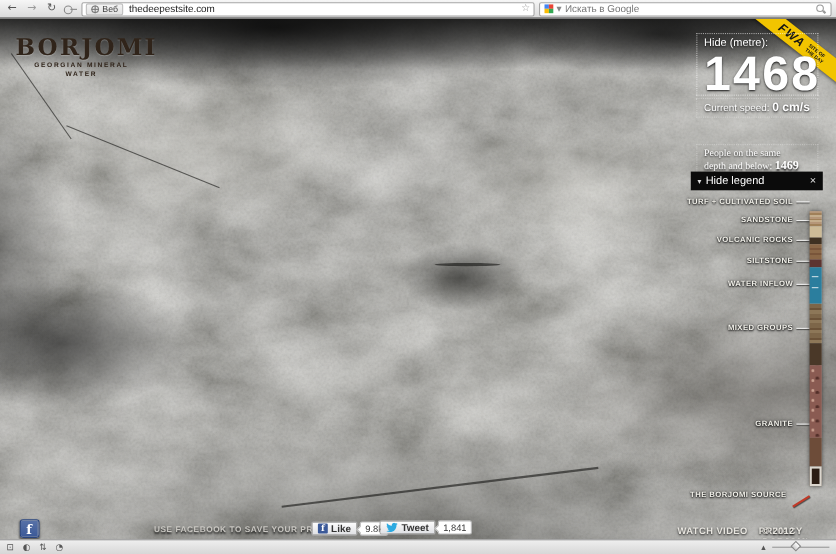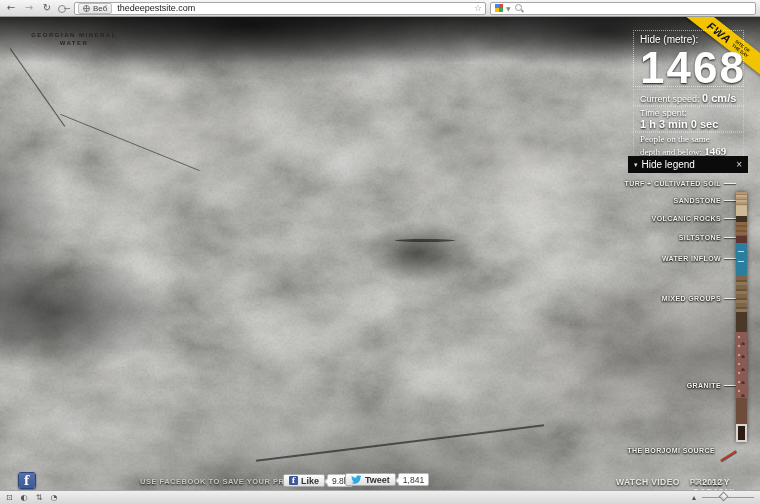--- a/index.html
+++ b/index.html
@@ -184,20 +184,21 @@
       <span class="addr-star">☆</span>
     </div>
     <div class="searchbox">
       <span class="g-ic">
           <i></i>
           <i></i>
           <i></i>
           <i></i>
         </span>
       <span class="dd-ar">▼</span>
+      <input placeholder="Искать в Google" style="">
       <span class="mag-ic"></span>
     </div>
   </div>
 
   <div class="stage">
     <svg class="noise" width="760" height="473">
       <filter id="rockBig" x="0" y="0" width="100%" height="100%">
         <feTurbulence type="fractalNoise" baseFrequency="0.012 0.018" numOctaves="5" seed="11"></feTurbulence>
         <feColorMatrix type="saturate" values="0"></feColorMatrix>
         <feComponentTransfer>
@@ -217,44 +218,41 @@
       <rect width="760" height="473" filter="url(#rockBig)"></rect>
       <rect width="760" height="473" filter="url(#rockFine)"></rect>
     </svg>
     <div class="shade"></div>
     <div class="crack c1"></div>
     <div class="crack c2"></div>
     <div class="crack c3"></div>
     <div class="crack c4"></div>
 
     <div class="logo">
+      <div class="name">BORJOMI</div>
       <div class="sub">GEORGIAN MINERAL</div>
       <div class="sub">WATER</div>
     </div>
 
     <div class="fwa-wrap">
       <div class="fwa">
         <span class="brand">FWA</span>
         <span class="sotd">
           <span>SITE OF</span><br><span>THE DAY</span>
         </span>
       </div>
     </div>
 
     <div class="hud depth-box" style="position:absolute;">
       <div class="depth-label">Hide (metre):</div>
       <div class="depth-value">1468</div>
     </div>
     <div class="hud stat speed" style="position:absolute;">
       <span>Current speed:</span>
       <b>0 cm/s</b>
-    </div>
-    <div class="hud stat time" style="position:absolute;">
-      <span>Time spent:</span><br>
-      <b>1 h 3 min 0 sec</b>
     </div>
     <div class="hud stat people" style="position:absolute;">
       <span>People on the same</span><br>
       <span>depth and below:</span>
       <b>1469</b>
     </div>
 
     <div class="legend-bar">
       <span class="tri">▾</span>
       <span>Hide legend</span>

